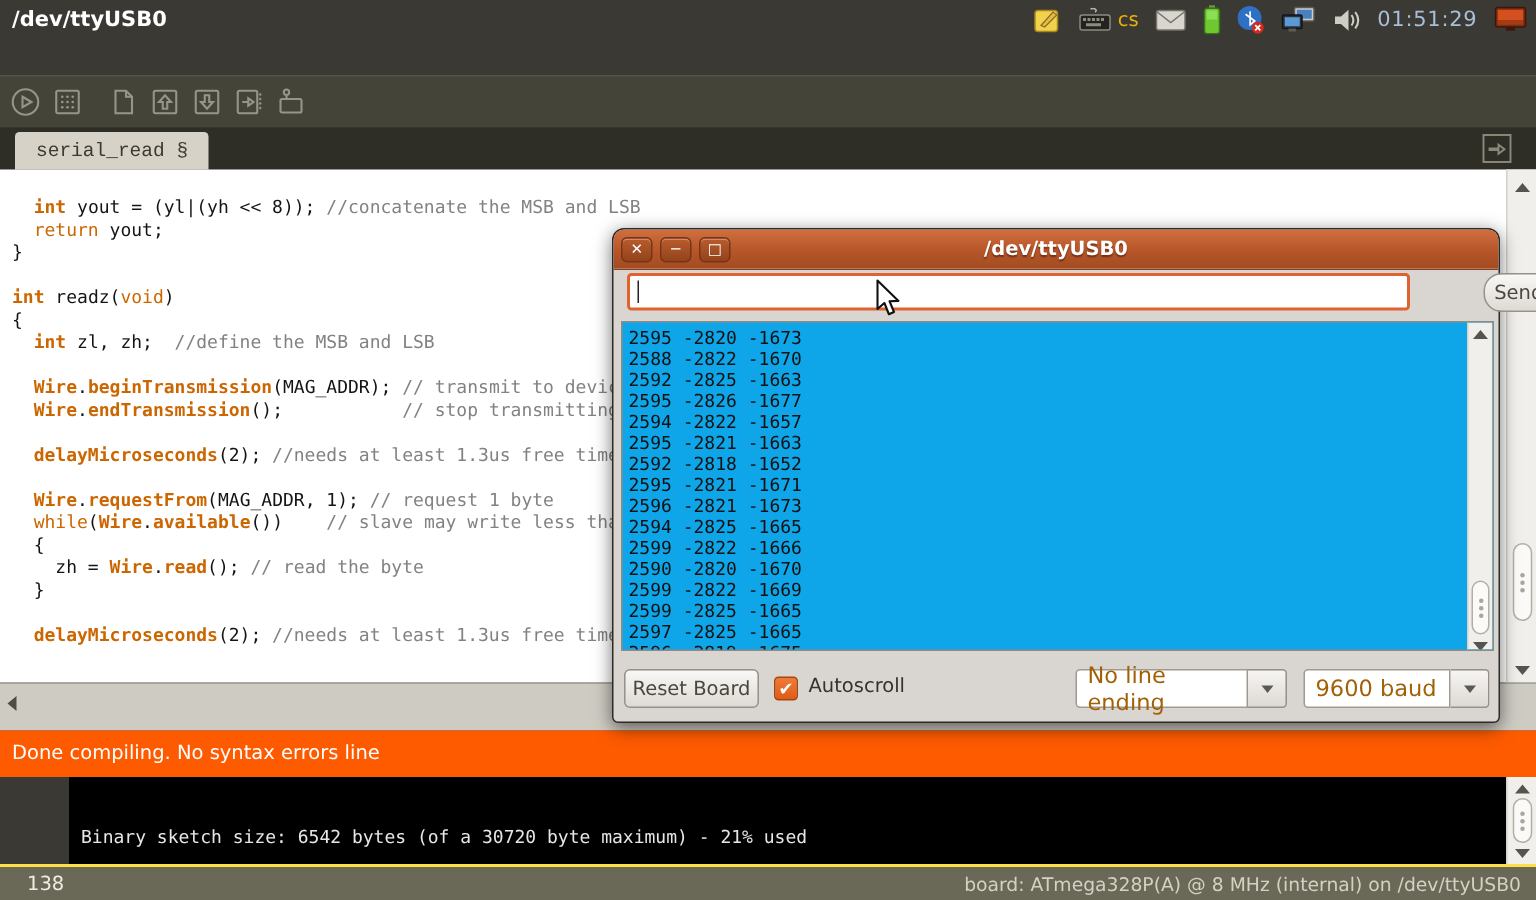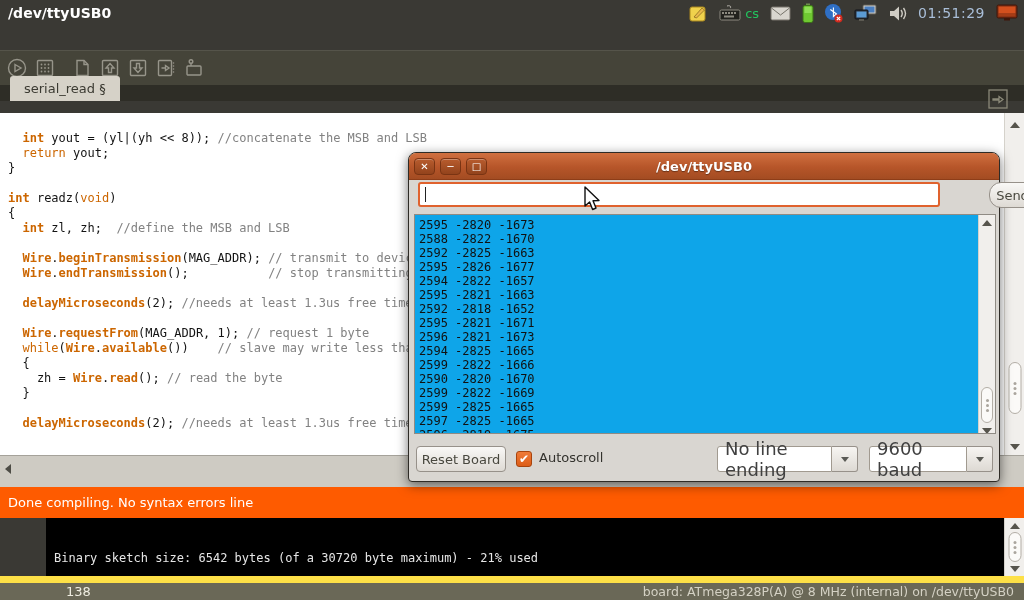--- a/index.html
+++ b/index.html
@@ -7,37 +7,37 @@
               font-family:"DejaVu Sans","Liberation Sans",sans-serif; }
   .abs { position:absolute; }
   #stage { position:relative; width:1024px; height:600px; }
 
   
   #panel { left:0; top:0; width:1024px; height:26px; background:#3a3934;
            display:flex; align-items:center; }
   #panel-title { color:#fff; font-weight:bold; font-size:14px; margin-left:8px; }
   #tray { margin-left:auto; display:flex; align-items:center; gap:11px; padding-right:6px; }
   #tray svg { display:block; }
-  .tray-label { color:#22c55e; font-size:13px; }
+  .tray-label { color:#eab308; font-size:13px; }
   #clock { color:#a9bed8; font-size:14px; letter-spacing:.5px; }
 
   
   #menubar { left:0; top:26px; width:1024px; height:24px; background:#3b3a32;
              display:flex; align-items:center; padding-left:2px; }
   .menu-item { color:#dcd8cf; font-size:14px; padding:2px 9px; }
 
   
   #toolbar { left:0; top:50px; width:1024px; height:35px; background:#454439;
              border-top:1px solid #55544a; display:flex; align-items:center; padding-left:5px; }
   .tool-btn { width:24px; height:24px; margin-right:4px; display:flex; align-items:center; justify-content:center; }
   .tool-btn.gap { margin-left:9px; }
   .tool-btn svg { stroke:#97958a; fill:none; stroke-width:1.4; }
 
   
-  #tabbar { left:0; top:85px; width:1024px; height:16px; background:#2e2d26; }
+  #tabbar { left:0; top:85px; width:1024px; height:28px; background:#2e2d26;font-family:Liberation Mono, monospace; }
   #tab-active { position:absolute; left:10px; bottom:0; height:25px; background:#d6d2c8;
                 border-radius:3px 3px 0 0; padding:0 14px; display:flex; align-items:center;
                 color:#3b3a32; font-size:13px; }
   #tab-menu-btn { position:absolute; right:16px; top:4px; width:20px; height:20px; }
   #tab-menu-btn svg { stroke:#8a8878; fill:none; stroke-width:1.3; }
 
   
   #editor { left:0; top:113px; width:1024px; height:342px; background:#ffffff; overflow:hidden; }
   #code { position:absolute; left:8px; top:18px; }
   .code-line { font-family:"DejaVu Sans Mono","Liberation Mono",monospace;
@@ -71,21 +71,21 @@
   #console-scrollbar { left:1004px; top:518px; width:20px; height:58px; }
 
   
   #statusbar { left:0; top:487px; width:1024px; height:31px; background:#fe5b00;
                display:flex; align-items:center; }
   #status-message { color:#fff; font-size:13px; margin-left:8px; }
   #console { left:0; top:518px; width:1024px; height:58px; background:#000;margin-left:46px; }
   #console-text { position:absolute; left:8px; top:33px; color:#e6e6e6;
                font-family:"DejaVu Sans Mono","Liberation Mono",monospace; font-size:12px; white-space:pre; }
   #footer { left:0; top:576px; width:1024px; height:24px; background:#6a6857;
-            border-top:7px solid #fde047; display:flex; align-items:center;padding-left:48px; }
+            border-top:2px solid #fde047; display:flex; align-items:center; }
   #footer-line { color:#efede1; font-size:13px; margin-left:18px; }
   #footer-board { margin-left:auto; margin-right:10px; color:#d4d1c4; font-size:12.5px; }
 
   
   #serial-window { left:408px; top:152px; width:592px; height:330px; background:#d9d6d1;
             border:1px solid #2e2b26; border-radius:8px 8px 4px 4px;
             box-shadow:0 3px 12px rgba(0,0,0,.55); z-index:10; }
   #sw-titlebar { position:absolute; left:0; top:0; right:0; height:27px;
             background:linear-gradient(#d07040,#b65529 55%,#a34c22);
             border-radius:7px 7px 0 0; border-bottom:1px solid #8e3d18;
@@ -113,21 +113,21 @@
   #sw-reset { position:absolute; left:7px; top:0; width:90px; height:26px;
             background:linear-gradient(#f9f8f6,#dedad4); border:1px solid #97918a;
             border-radius:4px; color:#49483f; font-size:13px;
             display:flex; align-items:center; justify-content:center; }
   #sw-autoscroll-box { position:absolute; left:107px; top:5px; width:16px; height:16px;
             background:linear-gradient(#ef7b38,#dd5d17); border:1px solid #a8440d;
             border-radius:3px; color:#fff; font-size:12px; line-height:14px; text-align:center; }
   #sw-autoscroll-label { position:absolute; left:130px; top:4px; font-size:13px; color:#33322d; }
   .combo { position:absolute; top:0; height:26px; display:flex; }
   .combo-field { height:26px; background:#fff; border:1px solid #a19a90;
-            border-radius:3px 0 0 3px; font-size:18px; color:#404040;
+            border-radius:3px 0 0 3px; font-size:15px; color:#a16207;
             display:flex; align-items:center; padding-left:7px; }
   .combo-btn { width:26px; height:26px; background:linear-gradient(#f7f5f2,#ddd9d3);
             border:1px solid #97918a; border-left:none; border-radius:0 3px 3px 0;
             display:flex; align-items:center; justify-content:center; }
   .combo-arrow { width:0; height:0; border-left:4px solid transparent;
             border-right:4px solid transparent; border-top:5px solid #5a5a55; }
   #sw-lineending { left:308px; } #sw-lineending .combo-field { width:115px; }
   #sw-baud { left:460px; } #sw-baud .combo-field { width:98px; }
 
   #mouse-cursor { left:583px; top:186px; z-index:20; }

